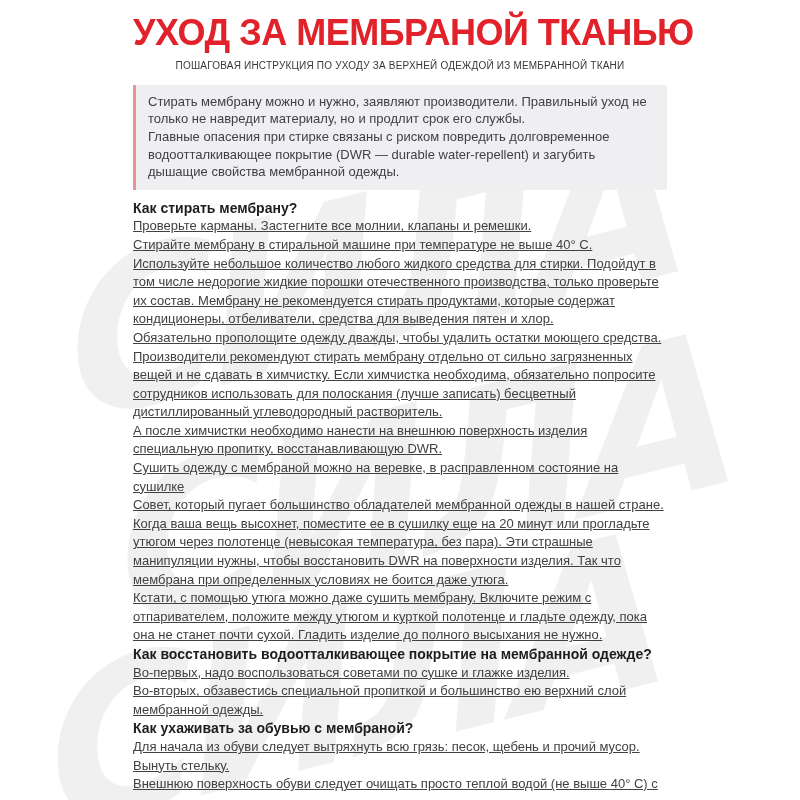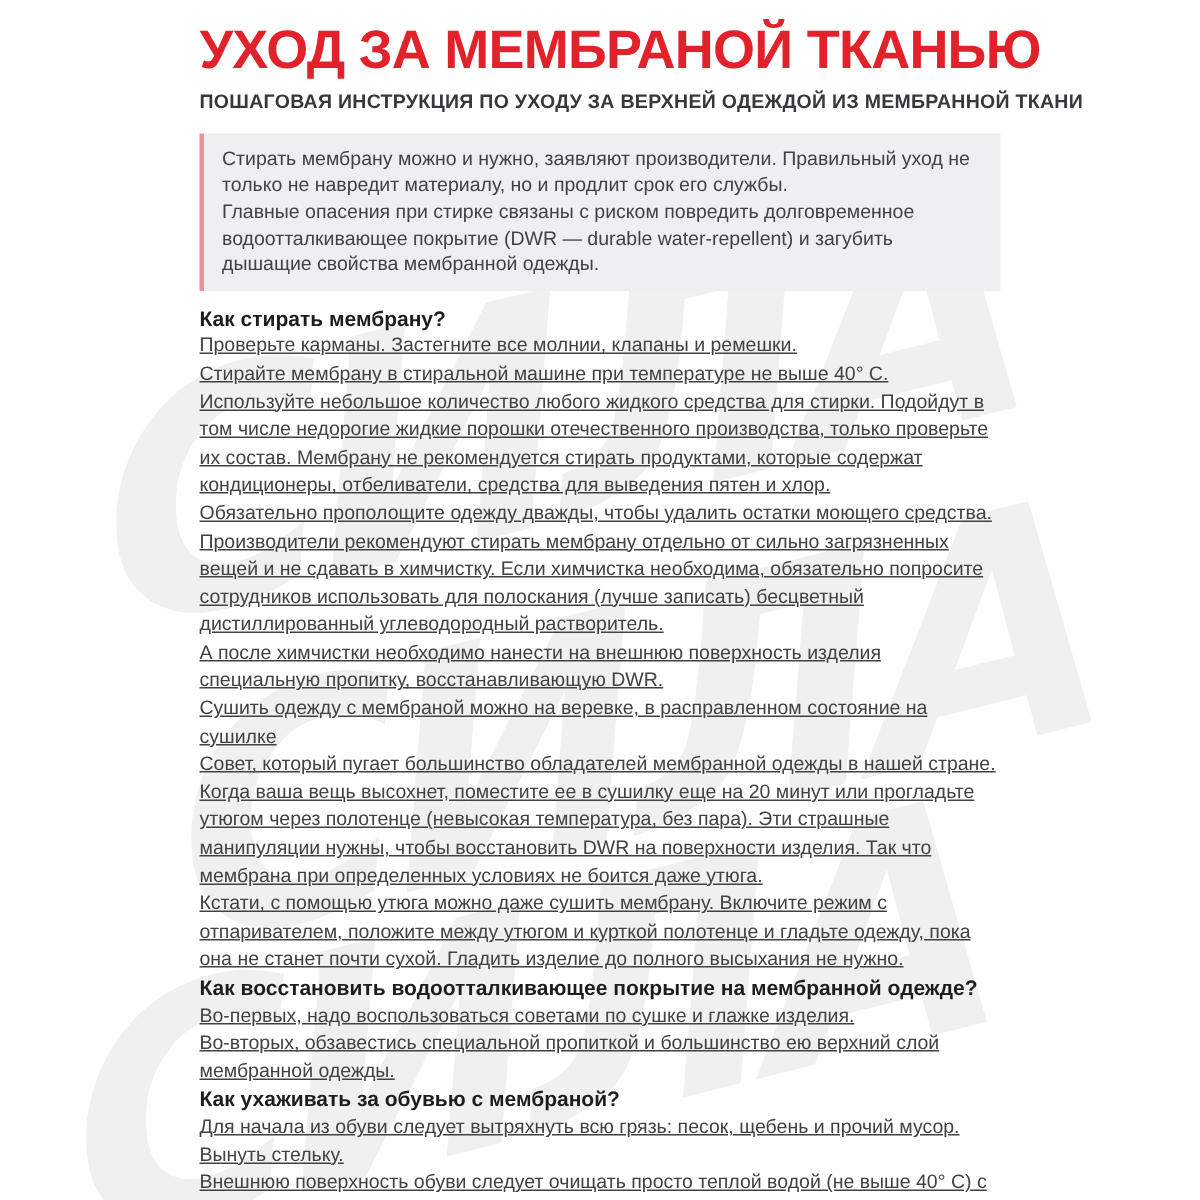--- a/index.html
+++ b/index.html
@@ -46,22 +46,22 @@
     font-size:36px;
     line-height:1.05;
     font-weight:bold;
     letter-spacing:-0.5px;
     white-space:nowrap;
   }
   .subtitle{
     margin:8px 0 0 0;
     text-align:center;
     color:#38383c;
-    font-size:13px;
-    font-weight:bold;
+    font-size:10px;
+    font-weight:normal;
     letter-spacing:0.2px;
     white-space:nowrap;
   }
   .intro-box{
     margin-top:14px;
     background:#efeff1;
     border-left:3px solid rgba(226,34,43,0.45);
     padding:8px 14px 9px 12px;
     font-size:13px;
     line-height:17.6px;

